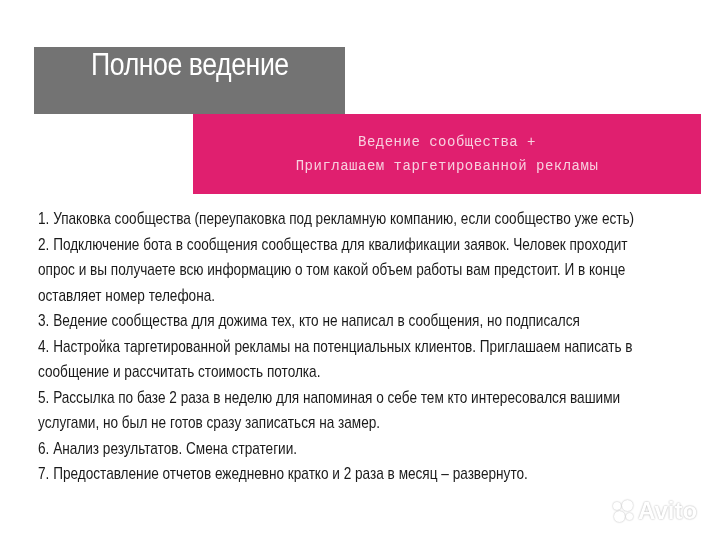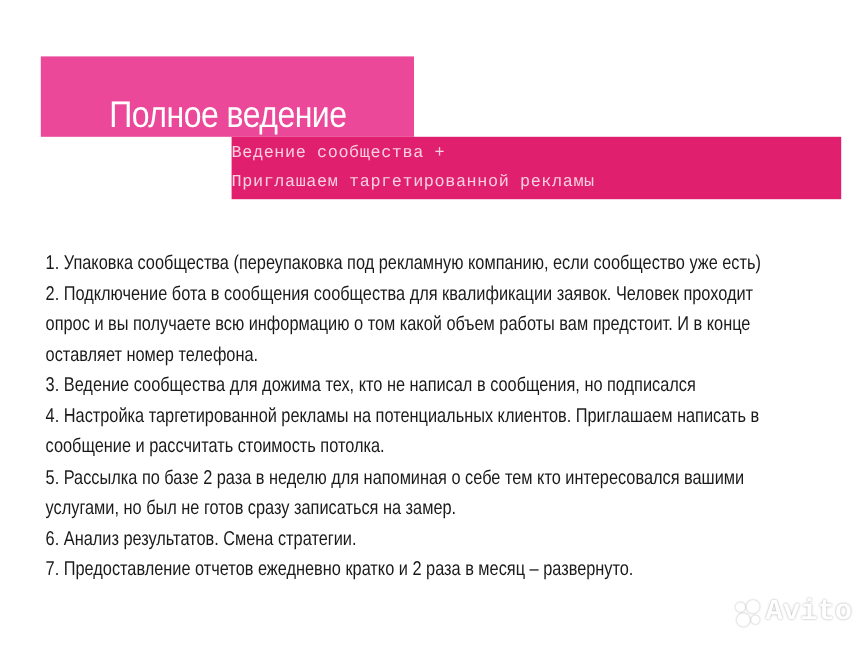--- a/index.html
+++ b/index.html
@@ -13,42 +13,43 @@
       position: relative;
       overflow: hidden;
       font-family: "Liberation Sans", sans-serif;
     }
     .green-box {
       position: absolute;
       left: 34px;
       top: 47px;
       width: 311px;
       height: 67px;
-      background: #ec4899;
+      background: #737373;
       display: flex;
-      align-items: flex-end;
+      align-items: flex-start;
       justify-content: center;
     }
     .green-box .title {
       color: #ffffff;
       font-family: "Liberation Sans Narrow", "Liberation Sans", sans-serif;
       font-size: 31px;
       letter-spacing: -0.5px;
       transform: scaleX(0.86);
       white-space: nowrap;
     }
     .pink-box {
       position: absolute;
       left: 193px;
       top: 114px;
       width: 508px;
-      height: 52px;
+      height: 80px;
       background: #e01f6f;
       display: flex;
       flex-direction: column;
+      align-items: center;
       justify-content: center;
     }
     .pink-box .sub {
       color: #f8d0df;
       font-family: "Liberation Mono", "DejaVu Sans Mono", monospace;
       font-size: 14px;
       line-height: 24px;
       white-space: nowrap;
       letter-spacing: 0.5px;
     }
@@ -85,21 +86,21 @@
       height: 22px;
     }
     .watermark .dots span {
       position: absolute;
       border-radius: 50%;
       background: #ffffff;
       box-shadow: 0 0 2px rgba(0,0,0,0.35);
     }
     .watermark .wm-text {
       color: #ffffff;
-      font-family: Liberation Mono, monospace;
+      font-family: Liberation Sans, sans-serif;
       font-weight: bold;
       font-size: 24px;
       text-shadow: 0 0 2px rgba(0,0,0,0.4);
     }
   </style>
 </head>
 <body>
 
 <div class="green-box">
   <span class="title">Полное ведение</span>

